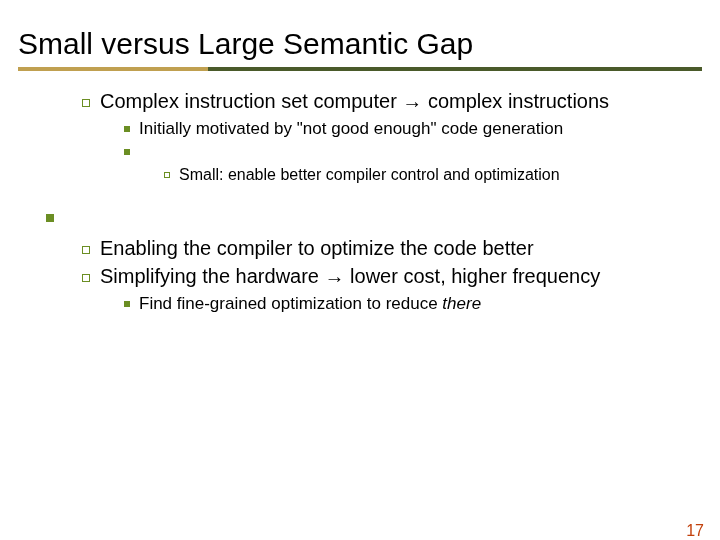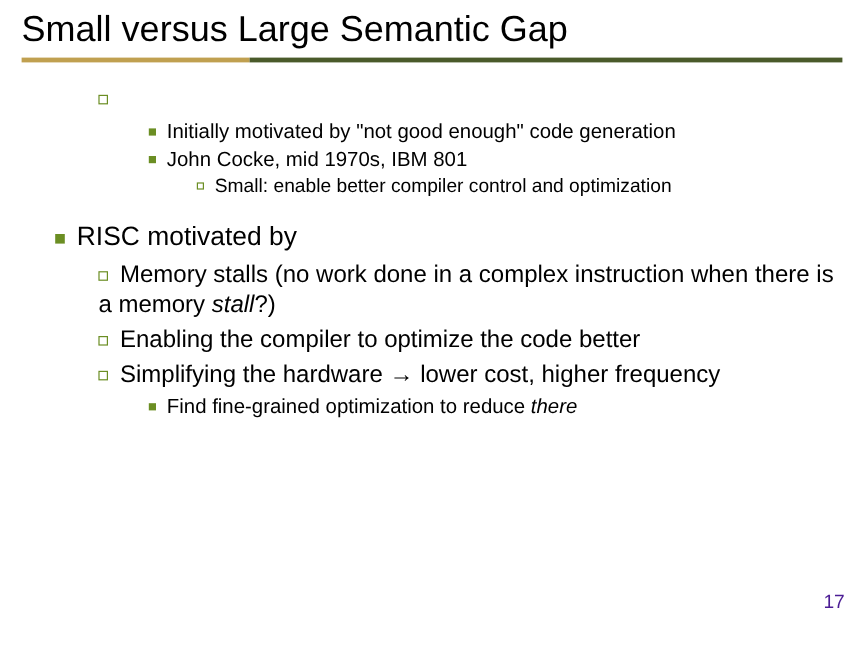--- a/index.html
+++ b/index.html
@@ -10,21 +10,21 @@
     background: #ffffff;
     font-family: Verdana, Tahoma, Arial, sans-serif;
     color: #000000;
     overflow: hidden;
   }
   .slide {
     width: 720px;
     height: 540px;
     position: relative;
     box-sizing: border-box;
-    padding: 6px 18px 0 18px;
+    padding: 25px 18px 0 18px;
   }
   .title {
     font-size: 30px;
     font-weight: 400;
     color: #000;
     margin: 2px 0 6px 0;
   }
   .rule {
     display: flex;
     height: 4px;
@@ -69,63 +69,60 @@
     vertical-align: 2px;
   }
   .lvl1 { font-size: 22px; margin: 4px 0 6px 22px; }
   .lvl2 { font-size: 20px; margin: 3px 0 3px 58px; }
   .lvl3 { font-size: 17px; margin: 2px 0 2px 100px; }
   .lvl4 { font-size: 16px; margin: 2px 0 2px 140px; }
   .italic { font-style: italic; }
   .pagenum {
     position: absolute;
     right: 16px;
-    bottom: 28px;
+    bottom: 0;
     font-size: 16px;
-    color: #4c1d95;
+    color: #c2410c;
   }
   .gap { height: 10px; }
 </style>
 </head>
 <body>
 
 <div class="slide">
 
   <div class="title">Small versus Large Semantic Gap</div>
   <div class="rule">
     <div class="seg1"></div>
       <div class="seg2"></div>
   </div>
 
   <div class="content">
 
 
     <div class="lvl2">
-      <span class="b-osq"></span>
+      <span class="b-osq"></span><span>Complex instruction set computer → complex instructions</span>
     </div>
     <div class="lvl3">
       <span class="b-sq-sm"></span><span>Initially motivated by "not good enough" code generation</span>
     </div>
 
     <div class="lvl3">
-      <span class="b-sq-sm"></span><span>John Cocke, mid 1970s, IBM 801</span>
+      <span class="b-sq-sm"></span>
     </div>
     <div class="lvl4">
       <span class="b-osq-sm"></span><span>Small: enable better compiler control and optimization</span>
     </div>
 
     <div class="gap"></div>
 
     <div class="lvl1">
-      <span class="b-sq"></span><span>RISC motivated by</span>
+      <span class="b-sq"></span>
     </div>
 
-    <div class="lvl2">
-      <span class="b-osq"></span><span>Memory stalls (no work done in a complex instruction when there is a memory </span><span class="italic">stall</span><span>?)</span>
-    </div>
 
     <div class="lvl2">
       <span class="b-osq"></span><span>Enabling the compiler to optimize the code better</span>
     </div>
 
     <div class="lvl2">
       <span class="b-osq"></span><span>Simplifying the hardware → lower cost, higher frequency</span>
     </div>
     <div class="lvl3">
       <span class="b-sq-sm"></span><span>Find fine-grained optimization to reduce </span><span class="italic">there</span>

